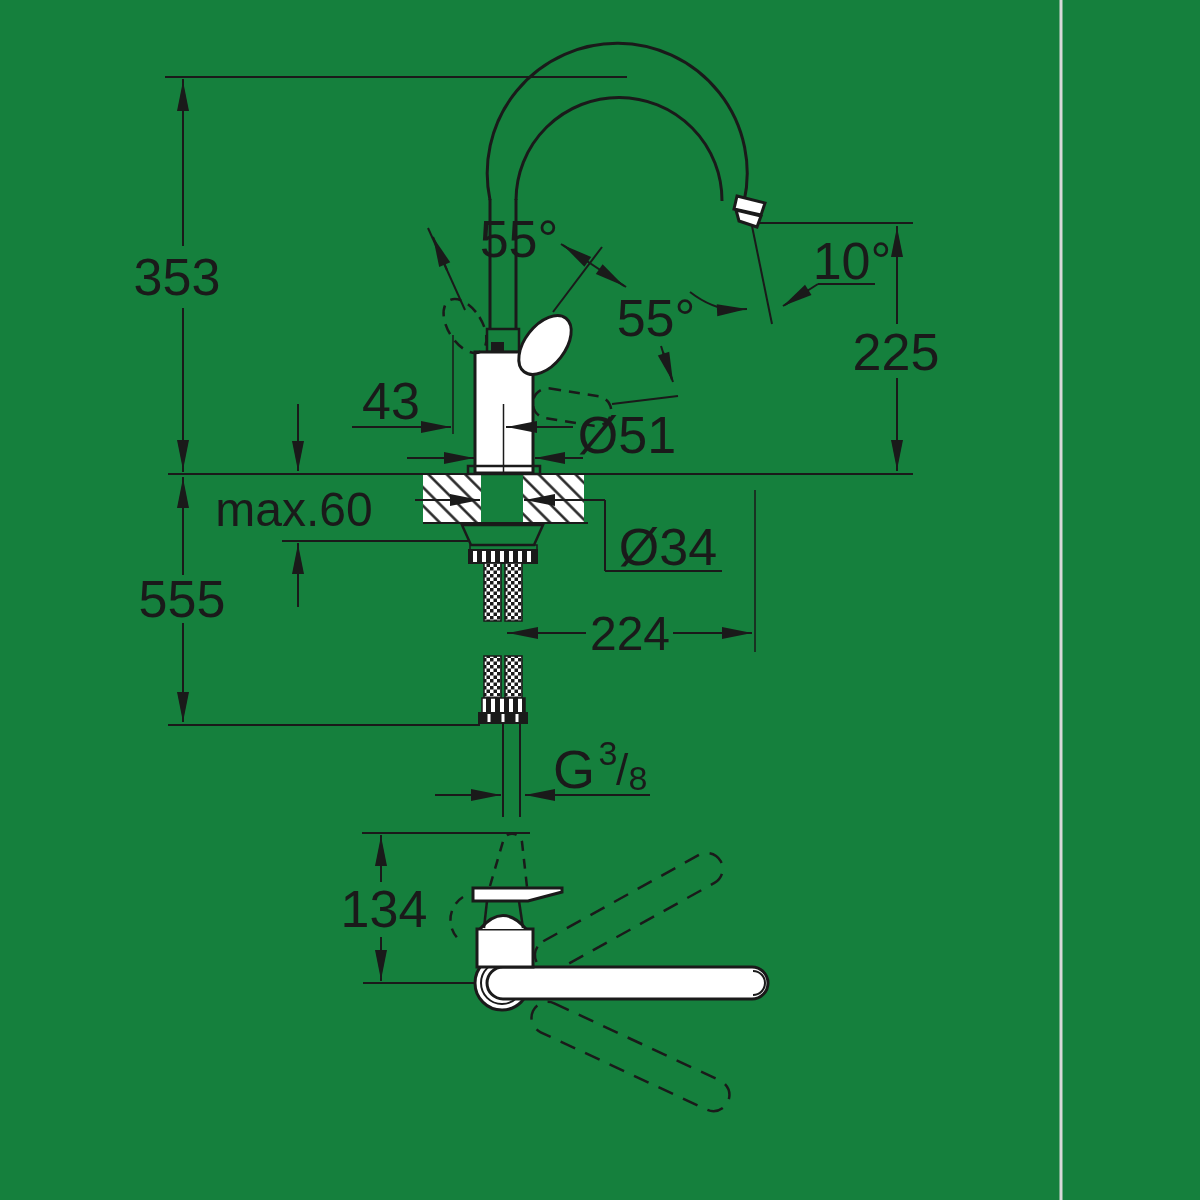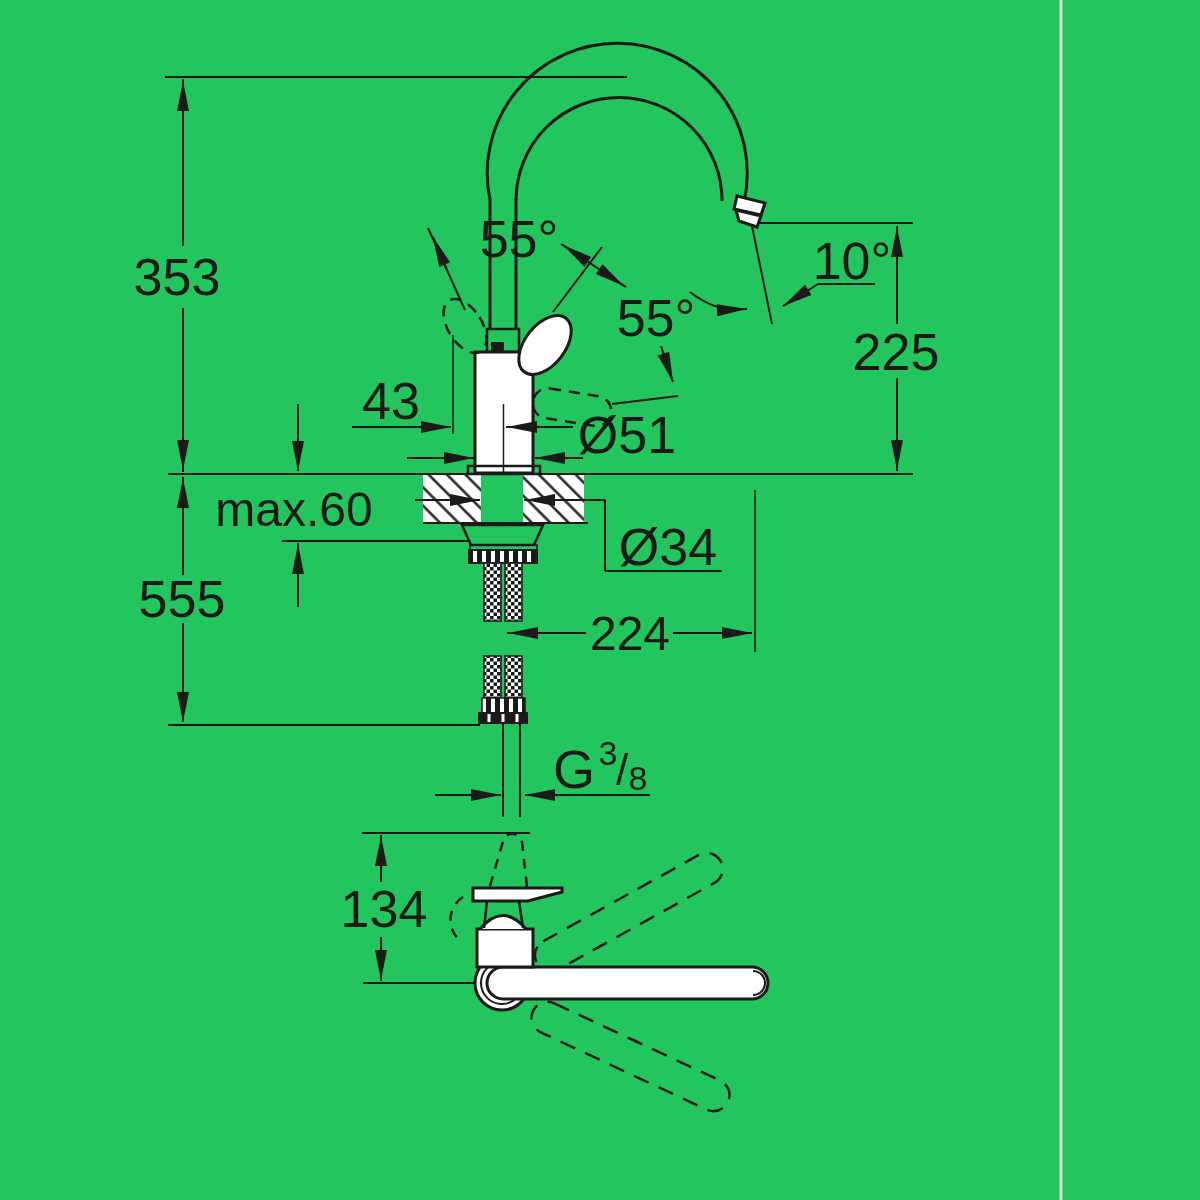--- a/index.html
+++ b/index.html
@@ -1,16 +1,16 @@
 <!DOCTYPE html>
 <html><head>
 <meta charset="utf-8">
 <style>
   html,body{margin:0;padding:0;background:#ffffff;}
-  .stage{position:relative;width:1200px;height:1200px;background:#22c55e;overflow:hidden;
+  .stage{position:relative;width:1200px;height:1200px;background:#15803d;overflow:hidden;
          font-family:"Liberation Sans", sans-serif;}
   svg{position:absolute;left:0;top:0;}
   text{font-family:"Liberation Sans","DejaVu Sans",sans-serif;fill:#1a1a1a;}
   .dim{font-size:52px;}
   .dim-s{font-size:48px;}
   .sup{font-size:34px;}
   .slash{font-size:44px;}
 </style>
 </head>
 <body>

